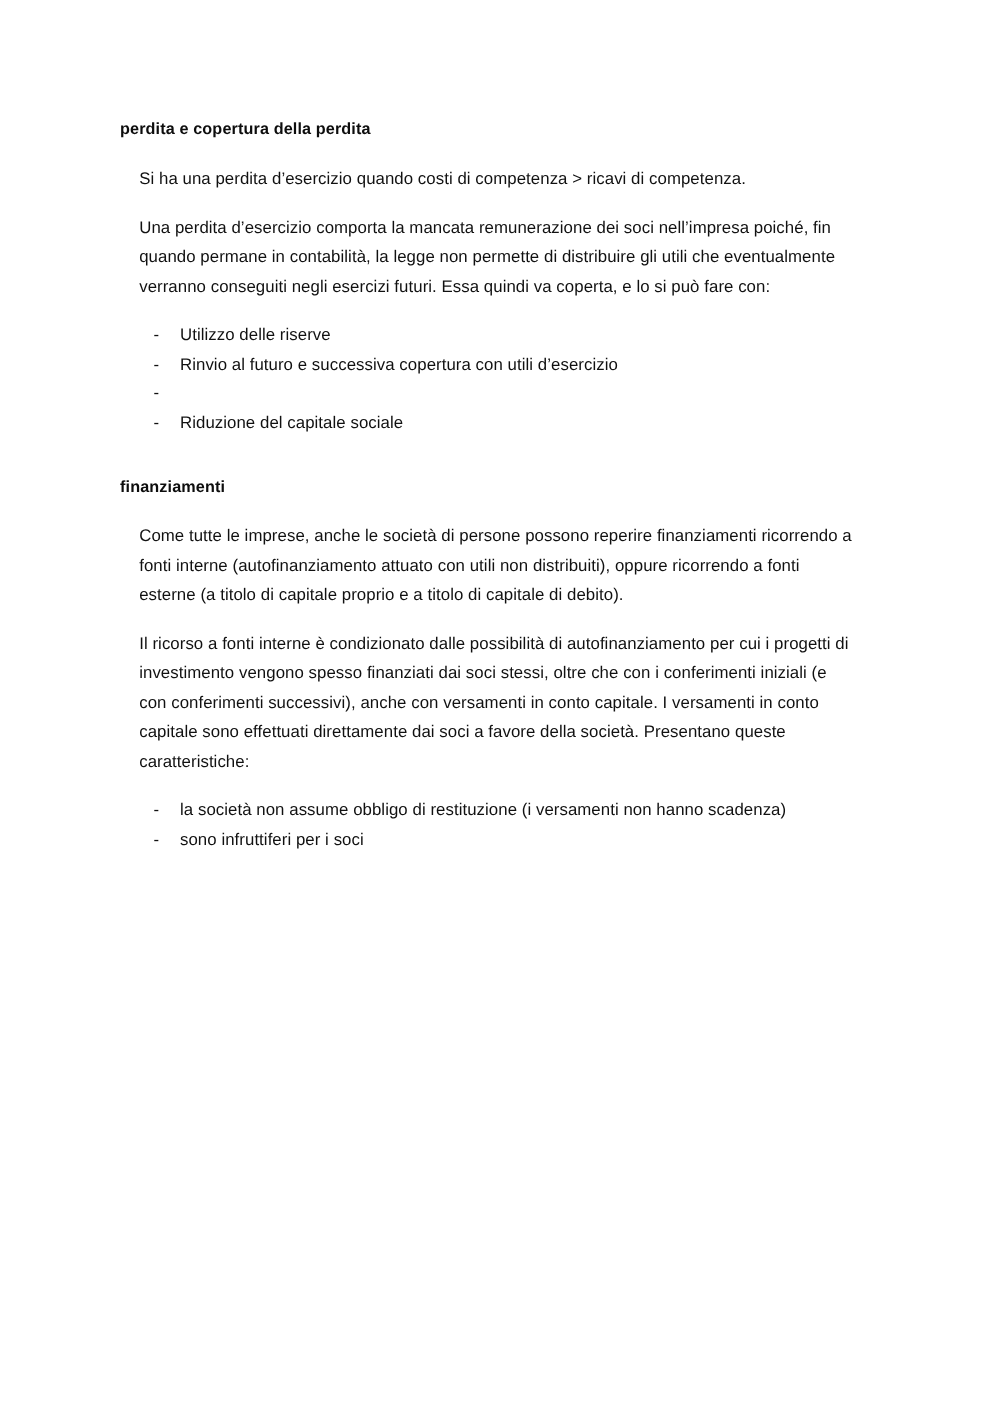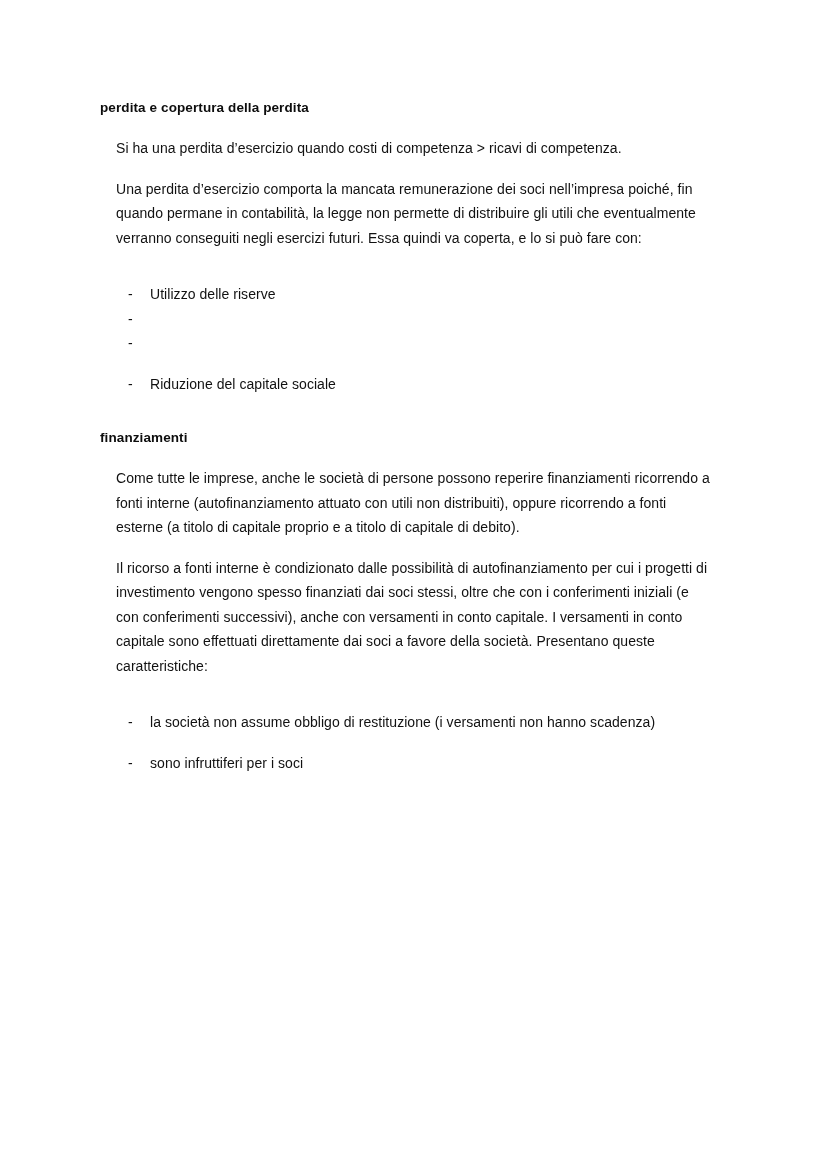--- a/index.html
+++ b/index.html
@@ -59,40 +59,40 @@
     letter-spacing: 0.05px;
   }
   .dash {
     display: inline-block;
     width: 22px;
     flex: 0 0 22px;
     color: #111111;
   }
   .bullet-text {
     display: inline-block;
-    margin-top: 16px;
   }
 </style>
 </head>
 <body>
 
 <div class="page">
   <div class="doc">
 
     <section class="section">
       <h2 class="heading">perdita e copertura della perdita</h2>
       <p class="para">Si ha una perdita d’esercizio quando costi di competenza &gt; ricavi di competenza.</p>
       <p class="para">Una perdita d’esercizio comporta la mancata remunerazione dei soci nell’impresa poiché, fin quando permane in contabilità, la legge non permette di distribuire gli utili che eventualmente verranno conseguiti negli esercizi futuri. Essa quindi va coperta, e lo si può fare con:</p>
       <ul class="bullets">
         <li>
           <span class="dash">-</span>
           <span class="bullet-text">Utilizzo delle riserve</span>
         </li>
         <li>
           <span class="dash">-</span>
+          <span class="bullet-text">Rinvio al futuro e successiva copertura con utili d’esercizio</span>
         </li>
         <li>
           <span class="dash">-</span>
         </li>
         <li>
           <span class="dash">-</span>
           <span class="bullet-text">Riduzione del capitale sociale</span>
         </li>
       </ul>
     </section>

